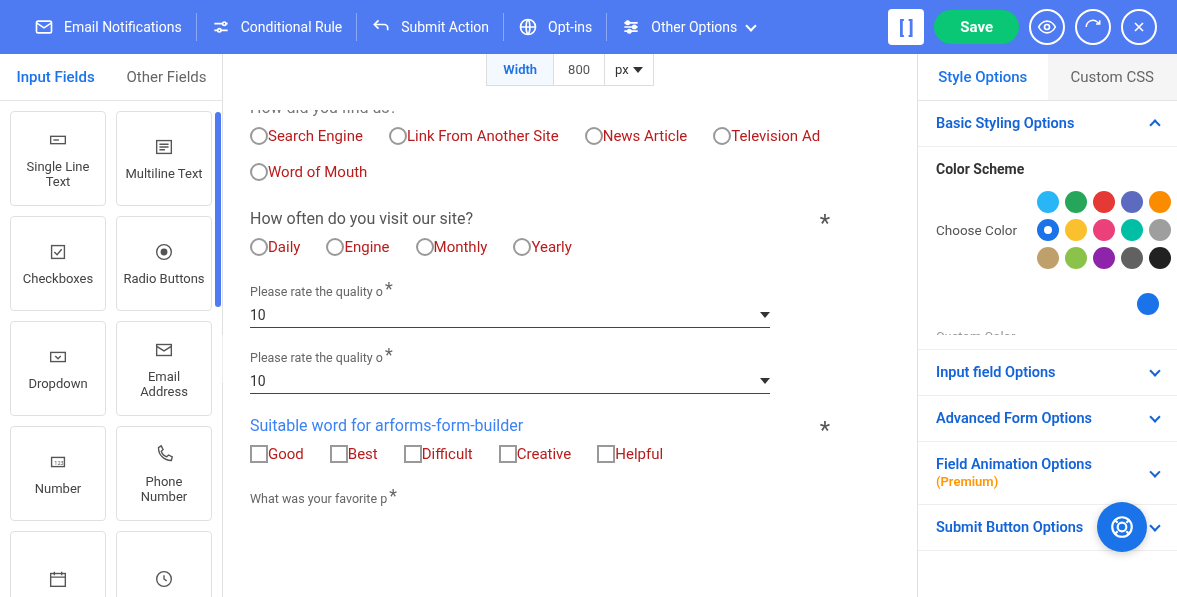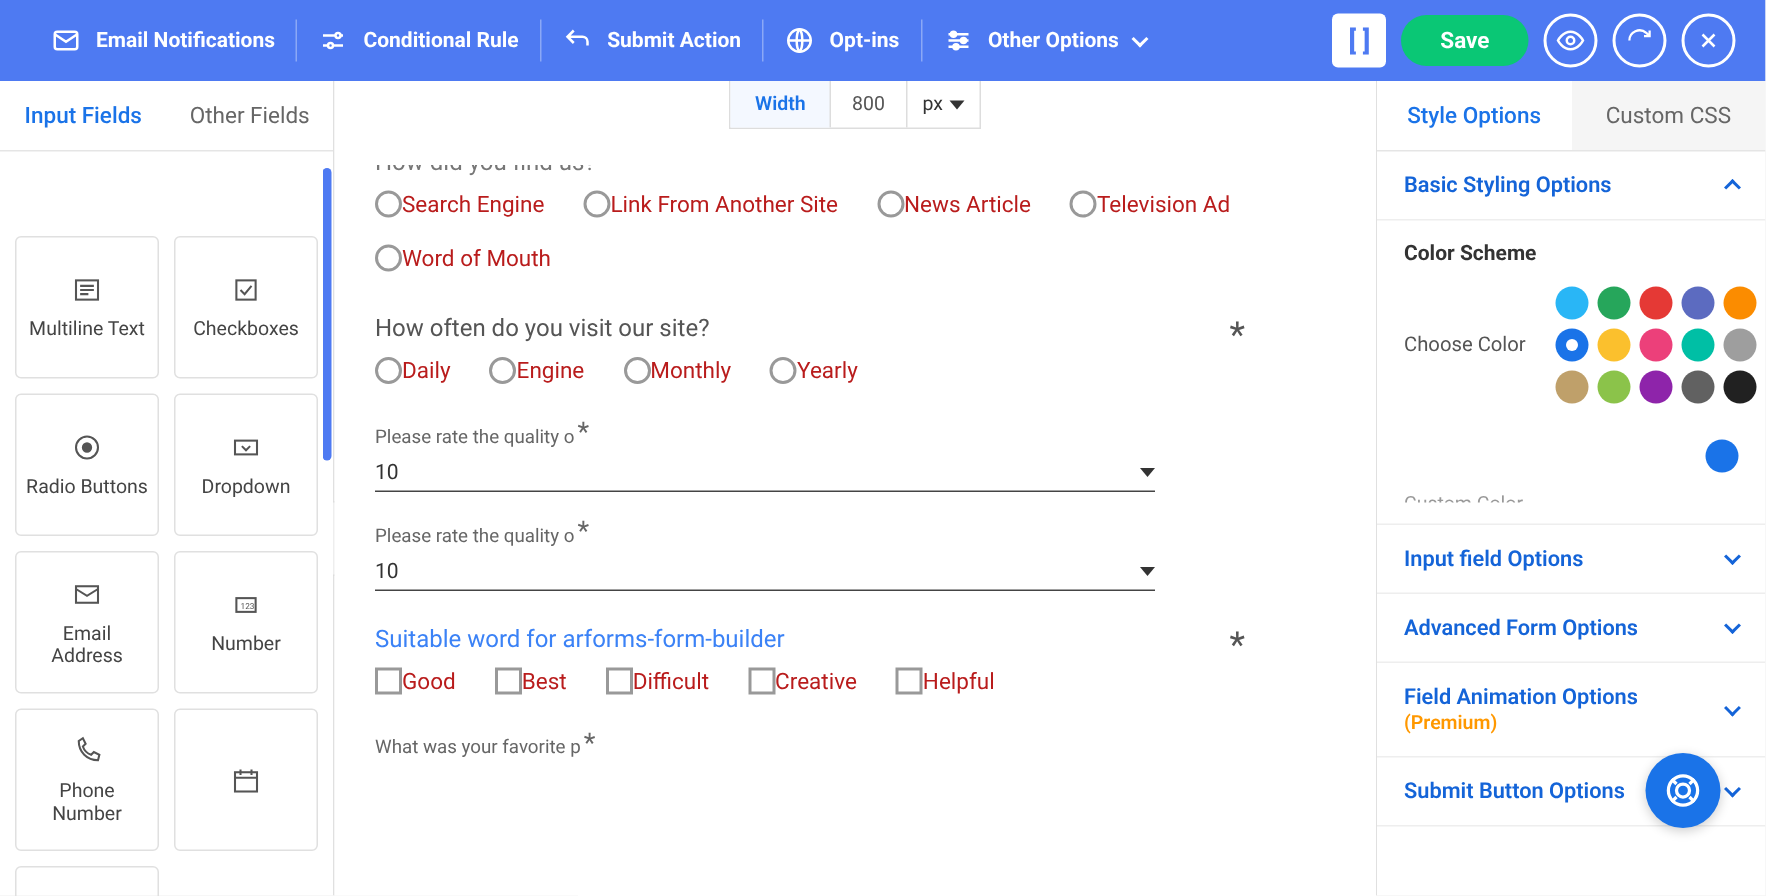--- a/index.html
+++ b/index.html
@@ -1,28 +1,28 @@
 <!DOCTYPE html>
 <html><head>
 <meta charset="utf-8">
 <style>
 * { margin: 0; padding: 0; box-sizing: border-box; font-family: -apple-system, BlinkMacSystemFont, "Segoe UI", Roboto, sans-serif; }
 body { width: 1177px; height: 597px; overflow: hidden; background: #f5f5f5; }
 
 .topbar { height: 54px; background: #4E7AF2; display: flex; align-items: center; padding: 0 20px; color: #fff; }
-.top-item { display: flex; align-items: center; gap: 10px; font-size: 14px; font-weight: 700; padding: 2px 14px; height: 54px; cursor: pointer; }
+.top-item { display: flex; align-items: center; gap: 10px; font-size: 14px; font-weight: 400; padding: 2px 14px; height: 54px; cursor: pointer; }
 .top-sep { width: 1px; height: 28px; background: rgba(255,255,255,0.35); }
 .top-spacer { flex: 1; }
 .bracket-btn { width: 36px; height: 36px; background: #fff; border-radius: 4px; display:flex;align-items:center;justify-content:center; color:#4E7AF2; font-weight:800; font-size:18px; margin-right:10px; cursor:pointer;}
 .save-btn { background: #0ac775; color:#fff; font-weight:700; font-size:15px; padding: 8px 26px; border-radius: 20px; border:none; cursor:pointer; }
 .circle-btn { width:36px;height:36px;border:2px solid #fff;border-radius:50%;display:flex;align-items:center;justify-content:center;color:#fff;cursor:pointer;margin-left:10px;}
 
 .main { display: flex; height: calc(597px - 54px); }
 
-.left-panel { width: 223px; background: #fff; border-right: 1px solid #e0e0e0; position: relative; display:flex; flex-direction:column;gap:46px; }
+.left-panel { width: 223px; background: #fff; border-right: 1px solid #e0e0e0; position: relative; display:flex; flex-direction:column; }
 .left-tabs { display: flex; border-bottom: 1px solid #e5e5e5; }
 .left-tab { flex:1; text-align:center; padding: 14px 0; font-size:15px; color:#666; cursor:pointer; }
 .left-tab.active { color: #1a73e8; font-weight:500; }
 .fields-grid { padding: 10px; display: grid; grid-template-columns: 1fr 1fr; gap: 10px; overflow-y:auto; flex:1;}
 .field-card { border:1px solid #e0e0e0; border-radius:4px; height: 95px; display:flex; flex-direction:column; align-items:center; justify-content:center; gap:8px; cursor:pointer; font-size:13px; color:#444; text-align:center; padding: 6px;}
 .field-card svg { width:22px; height:22px; stroke:#555; fill:none; stroke-width:1.5;}
 .scroll-indicator { position:absolute; right:1px; top:58px; width:6px; height:195px; background:#4E7AF2; border-radius:3px;}
 .collapse-handle { position:absolute; right:-13px; top:280px; width:13px; height:50px; background:#eee; border:1px solid #ddd; border-left:none; border-radius:0 4px 4px 0; display:flex;align-items:center;justify-content:center;color:#888;font-size:11px;cursor:pointer;}
 
 .center { flex:1; background:#fff; position:relative; display:flex; flex-direction:column; align-items:center;}
@@ -134,20 +134,27 @@
 
   <div class="left-panel">
     <div class="left-tabs">
       <div class="left-tab active">Input Fields</div>
       <div class="left-tab">Other Fields</div>
     </div>
     <div class="scroll-indicator"></div>
     <div class="fields-grid">
       <div class="field-card">
           <svg viewBox="0 0 24 24">
+            <rect x="4" y="8" width="16" height="8"></rect>
+            <path d="M7 12h6"></path>
+          </svg>
+          <span>Single Line Text</span>
+        </div>
+      <div class="field-card">
+          <svg viewBox="0 0 24 24">
             <rect x="4" y="5" width="16" height="14"></rect>
             <path d="M7 9h10M7 12h10M7 15h6"></path>
           </svg>
           <span>Multiline Text</span>
         </div>
       <div class="field-card">
           <svg viewBox="0 0 24 24">
             <rect x="5" y="5" width="14" height="14"></rect>
             <path d="M8 12l3 3 5-6"></path>
           </svg>

